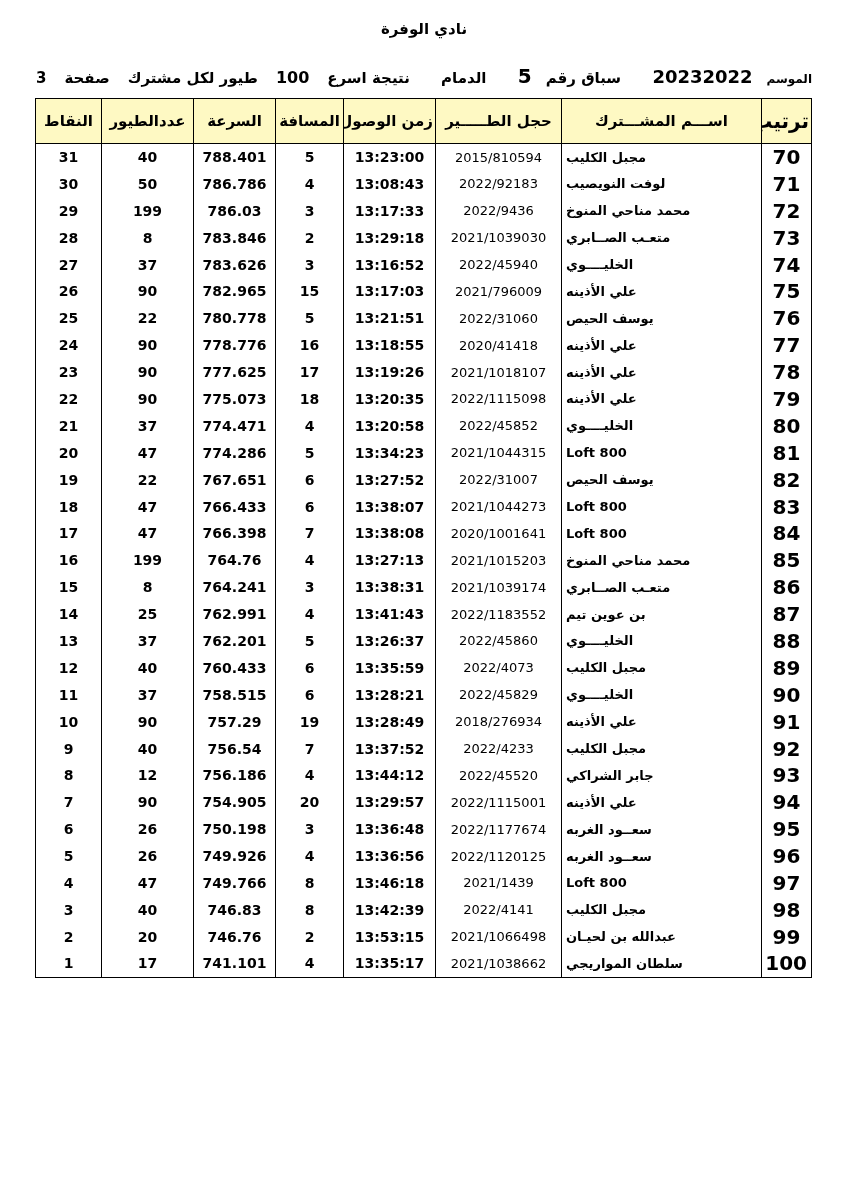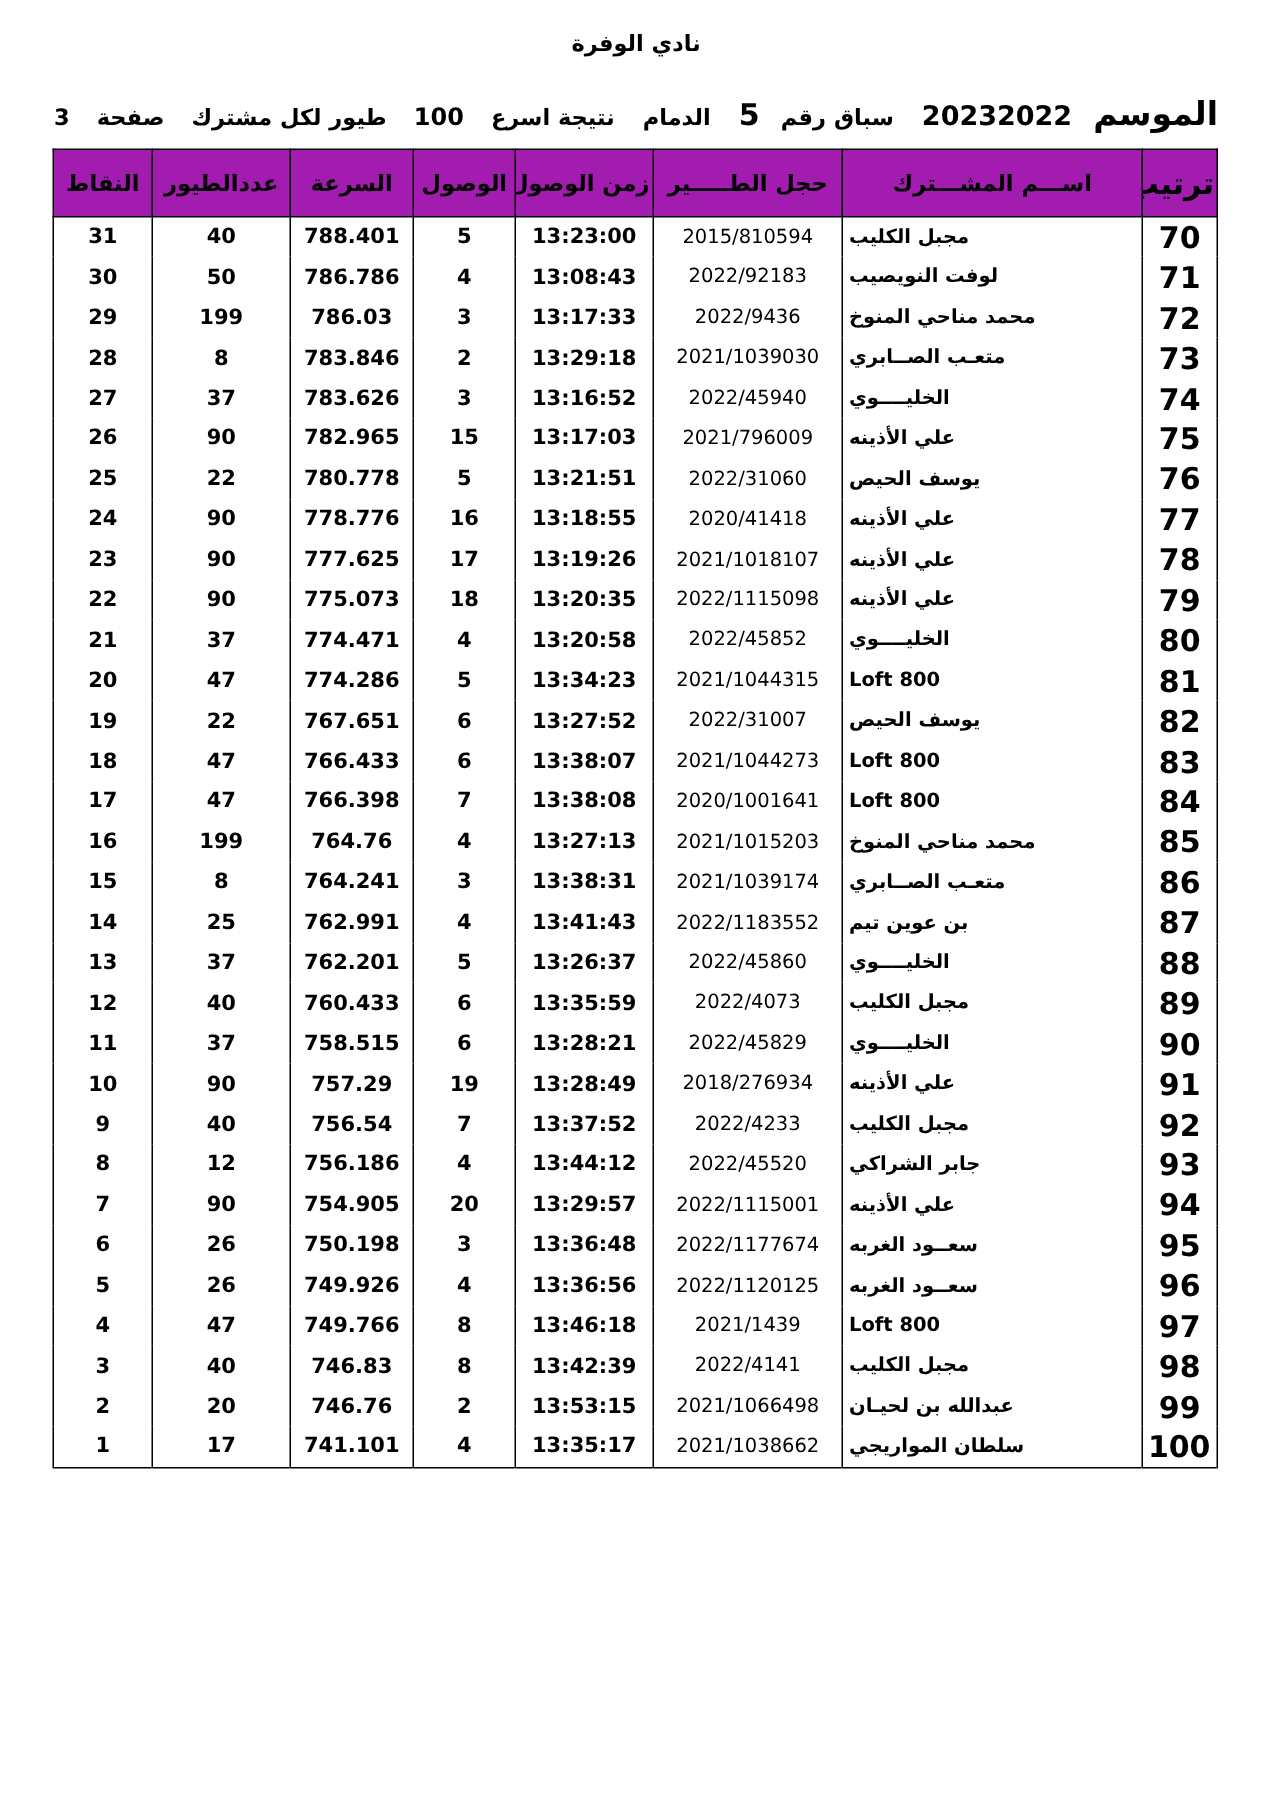--- a/index.html
+++ b/index.html
@@ -36,34 +36,34 @@
   }
   .meta-seg {
     display: flex;
     direction: rtl;
     align-items: baseline;
     gap: 14px;
     white-space: nowrap;
   }
   .meta-seg.result-seg { gap: 18px; }
   .season-num { font-size: 18px; direction: ltr; unicode-bidi: embed; }
-  .season-word { font-size: 22px; text-align: center; }
+  .season-word { font-size: 12px; text-align: center; }
   .race-num { font-size: 20px; }
   .result-count { font-size: 16px; }
 
   table.results {
     width: 776px;
     border-collapse: collapse;
     table-layout: fixed;
     margin-top: 10px;
     border: 1.5px solid #000;
   }
   th {
     border: 1px solid #000;
-    background: #a21caf;
+    background: #fef9c3;
     font-weight: bold;
     font-size: 15px;
     padding: 10px 2px;
     text-align: center;
     white-space: nowrap;
     overflow: hidden;
   }
   td {
     border-left: 1px solid #000;
     border-right: 1px solid #000;
@@ -130,21 +130,21 @@
     </span>
   </div>
 
   <table class="results">
     <thead>
       <tr>
         <th class="col-rank">ترتيب</th>
         <th class="col-name">اســـم المشـــترك</th>
         <th class="col-ring">حجل الطـــــير</th>
         <th class="col-time">زمن الوصول</th>
-        <th class="col-distance">الوصول</th>
+        <th class="col-distance">المسافة</th>
         <th class="col-speed">السرعة</th>
         <th class="col-birds">عددالطيور</th>
         <th class="col-points">النقاط</th>
       </tr>
     </thead>
     <tbody>
         <tr>
           <td class="col-rank">70</td>
           <td class="col-name">مجبل الكليب</td>
           <td class="col-ring">2015/810594</td>

